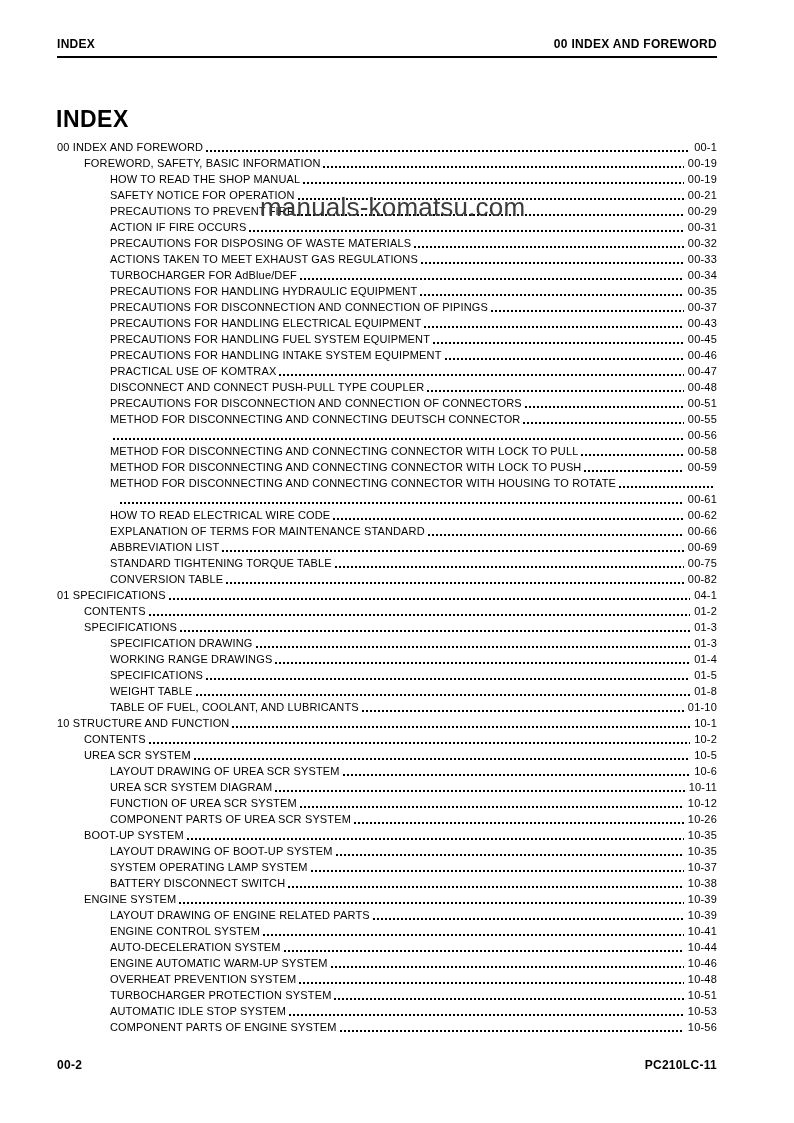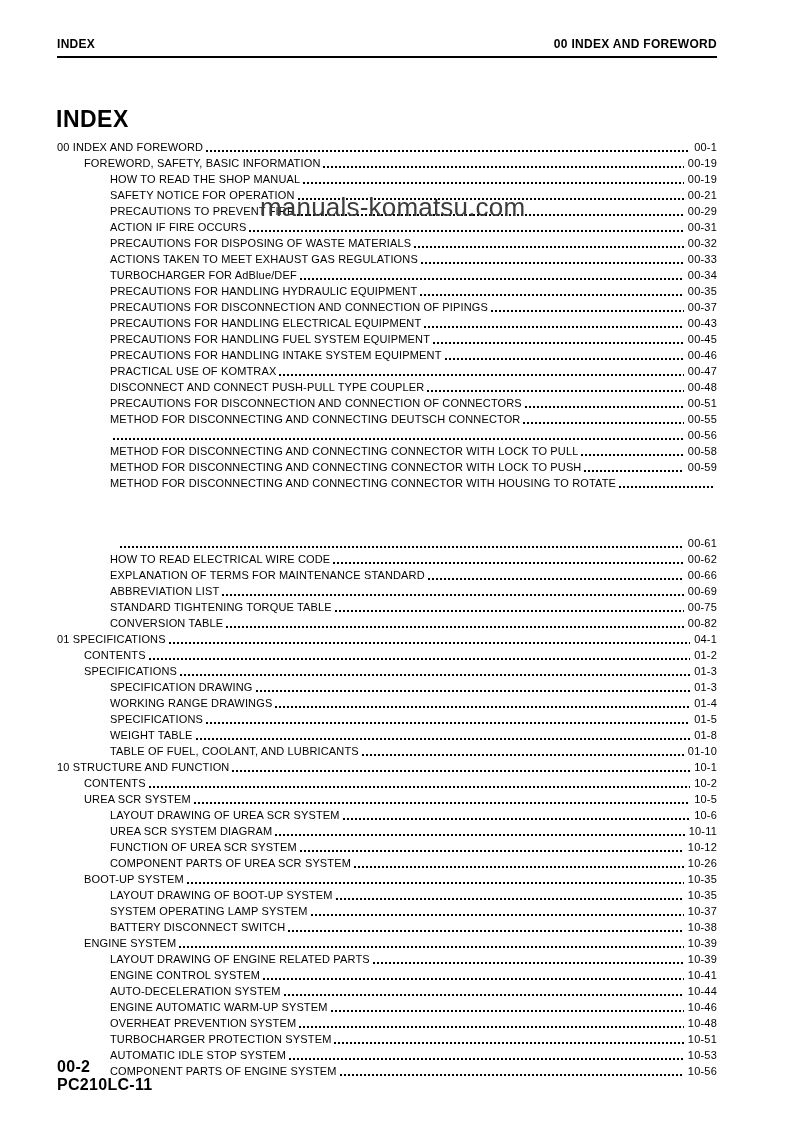--- a/index.html
+++ b/index.html
@@ -32,42 +32,42 @@
   .toc-row{
     height:16px;line-height:16px;
     display:flex;align-items:baseline;
     white-space:nowrap;
   }
   .toc-text{flex:0 0 auto;letter-spacing:0.15px;}
   .toc-page{flex:0 0 auto;letter-spacing:0.2px;}
   .lvl0{padding-left:0;}
   .lvl1{padding-left:27px;align-items:flex-end;}
   .lvl2{padding-left:53px;}
-  .cont{padding-left:60px;margin-top:44px;}
+  .cont{padding-left:60px;}
   .leader{
     flex:1 1 auto;align-self:stretch;
     position:relative;min-width:5px;
   }
   .leader::after{
     content:"";
     position:absolute;left:3px;right:4px;bottom:3px;height:2px;
     background-image:radial-gradient(circle at 1px 1px, #000 0.75px, transparent 1px);
     background-size:4px 2px;
     background-repeat:repeat-x;
     background-position:left bottom;
   }
   .watermark{
     position:absolute;left:260px;top:192px;
     font-size:26px;font-weight:400;color:#3b3b3b;
     letter-spacing:0.2px;
   }
   .page-footer{
     position:absolute;left:57px;right:77px;top:1058px;
     display:flex;justify-content:space-between;align-items:baseline;
-    font-size:16px;font-weight:bold;letter-spacing:0.3px;flex-direction:column;
+    font-size:12px;font-weight:bold;letter-spacing:0.3px;
   }
 </style>
 </head>
 <body>
 
 <div class="page-header">
   <span>INDEX</span>
   <span>00 INDEX AND FOREWORD</span>
 </div>
 <div class="header-rule"></div>

